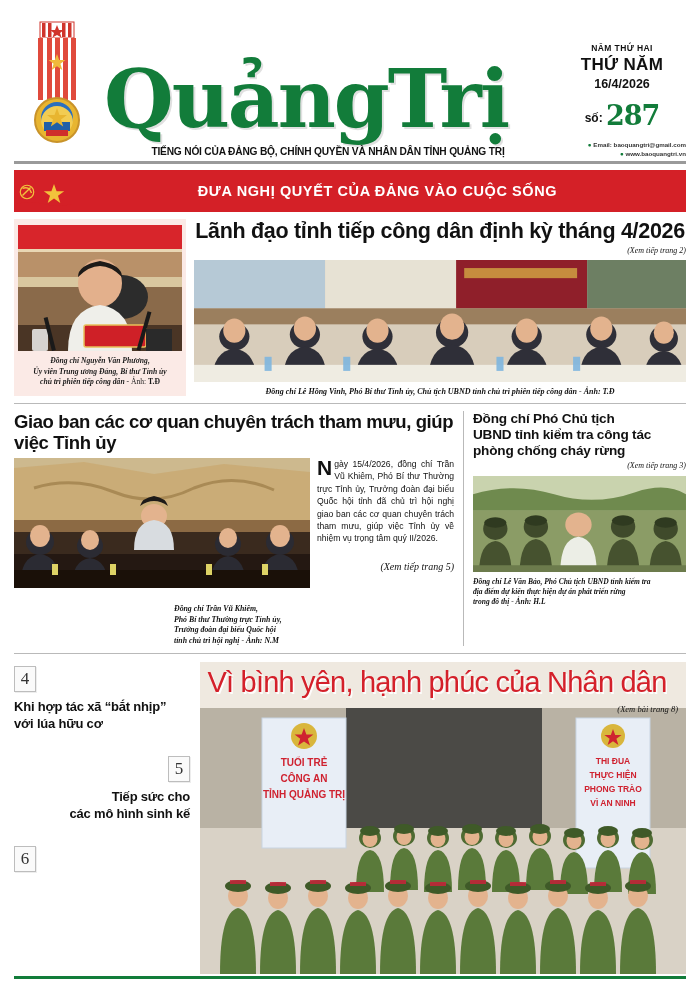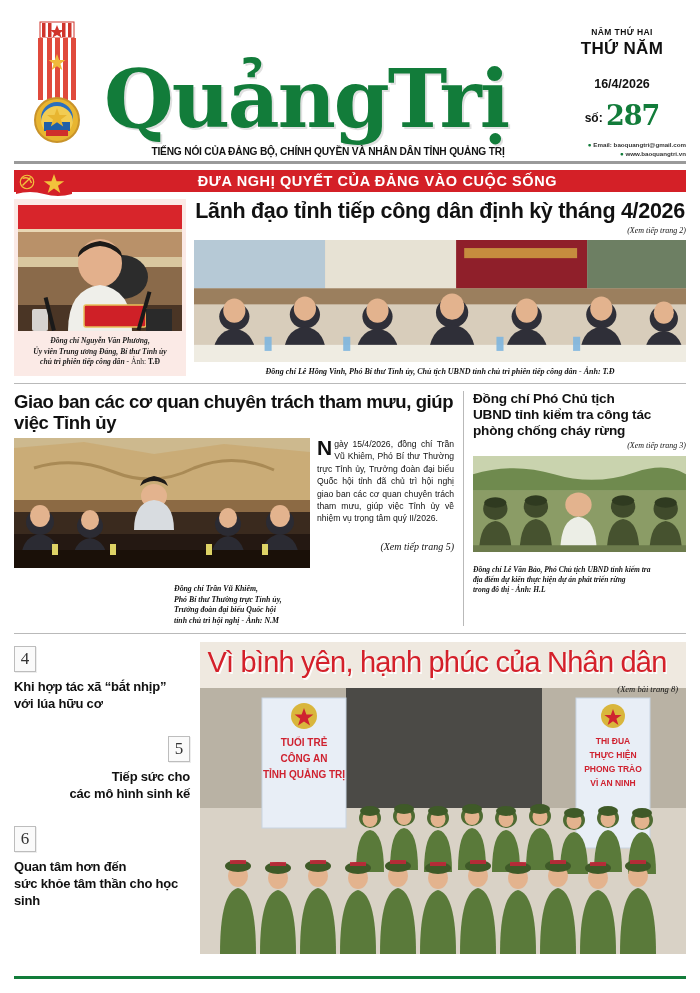--- a/index.html
+++ b/index.html
@@ -35,31 +35,31 @@
     font-size: 10.2px;
     font-weight: bold;
     letter-spacing: -0.2px;
     line-height: 13px;
     color: #111;
   }
 
   .mh-right { width: 128px; flex: 0 0 128px; text-align: center; padding-top: 4px; }
   .mh-right .year { font-size: 8.5px; font-weight: bold; letter-spacing: .4px; }
   .mh-right .day { font-size: 17px; font-weight: bold; letter-spacing: .3px; margin-top: 2px;}
-  .mh-right .date { font-size: 12.5px; font-weight: bold; margin-top: 18px;}
+  .mh-right .date { font-size: 12.5px; font-weight: bold; margin-top: 2px;}
   .mh-right .issue { margin-top: 9px; font-size: 12px; font-weight: bold; }
   .mh-right .issue b { font-size: 27px; color:#127c3a; font-family: "DejaVu Serif", serif; letter-spacing:-1px; vertical-align:-3px;}
   .mh-contact { margin-top: 9px; font-size: 6.2px; color: #333; line-height: 9px; text-align:right; font-weight:bold;}
   .mh-contact span.dot { color: #127c3a; }
 
   .rule-grey { height: 3px; background: #9a9a9a; margin: 3px 0 6px 0; }
 
   
   .red-banner {
-    height: 22px; background: #d42027; display: flex; align-items: center;
+    height: 42px; background: #d42027; display: flex; align-items: center;
     position: relative;
     gap: 33px;
   }
   .flag { width: 62px; height: 26px; flex:0 0 62px; position: relative; }
   .banner-title {
     flex: 1 1 auto; text-align: center; color: #fff; font-weight: bold;
     font-size: 14.5px; letter-spacing: .6px; padding-right: 40px;
   }
 
   
@@ -89,21 +89,21 @@
   .sec2-body { display:flex; gap:7px; margin-top: 5px; }
   .ph3 { width: 296px; flex:0 0 296px; height: 130px; }
   .lede { flex:1 1 auto; font-size: 8.6px; line-height: 12.4px; text-align: justify; font-family:"Liberation Sans", sans-serif;}
   .lede .dropcap { float:left; font-size: 21px; line-height: 17px; font-weight: bold; padding: 1px 2px 0 0; font-family:"Liberation Sans",sans-serif;}
   .lede .seeit { display:block; text-align:right; font-family:"Liberation Serif",serif; font-style:italic; font-size:10px; margin-top:16px;}
   .cap3 { font-family:"Liberation Serif", serif; font-style: italic; font-size: 7.8px; line-height:10.6px; font-weight:bold; margin-top:16px; width: 168px; margin-left: 160px;}
 
   .sec2-right { flex:1 1 auto; border-left: 1px solid #b9b9b9; padding-left: 9px;}
   .h-sec-r { font-size: 13.6px; font-weight: bold; line-height: 16px; letter-spacing:-.2px;}
   .ph4 { height: 96px; margin-top: 6px; }
-  .cap4 { font-family:"Liberation Serif", serif; font-style:italic; font-size: 7.5px; line-height:10.2px; font-weight:bold; margin-top:13px;}
+  .cap4 { font-family:"Liberation Serif", serif; font-style:italic; font-size: 7.5px; line-height:10.2px; font-weight:bold; margin-top:5px;}
 
   
   .sec3 { display:flex; gap: 10px; margin-top: 8px; }
   .sec3-left { width: 176px; flex: 0 0 176px; padding-top: 4px;}
   .tease { margin-bottom: 24px; }
   .tnum {
     width: 22px; height: 26px; border: 1px solid #bdbdbd; background: #fafafa;
     display:flex; align-items:center; justify-content:center;
     font-family: "Liberation Serif", serif; font-size: 17px; color:#333;
     box-shadow: 1px 1px 0 rgba(0,0,0,.07);
@@ -409,24 +409,20 @@
       <div class="tease t-right">
         <div class="tnum">5</div>
         <div class="ttxt">
           <span>Tiếp sức cho</span><br>
           <span>các mô hình sinh kế</span>
         </div>
       </div>
 
       <div class="tease">
         <div class="tnum">6</div>
-        <div class="ttxt">
-          <span>Quan tâm hơn đến</span><br>
-          <span>sức khỏe tâm thần cho học sinh</span>
-        </div>
       </div>
     </div>
 
     <div class="sec3-right">
       <div class="banner-box">
         <svg class="pbg" viewBox="0 0 486 312" preserveAspectRatio="none">
           <rect width="486" height="312" fill="#efe9e0"></rect>
           <rect x="0" y="46" width="486" height="266" fill="#d9d2c6"></rect>
           <rect x="0" y="46" width="486" height="70" fill="#cdc6b8"></rect>
           <rect x="146" y="46" width="196" height="120" fill="#4b4a46"></rect>

